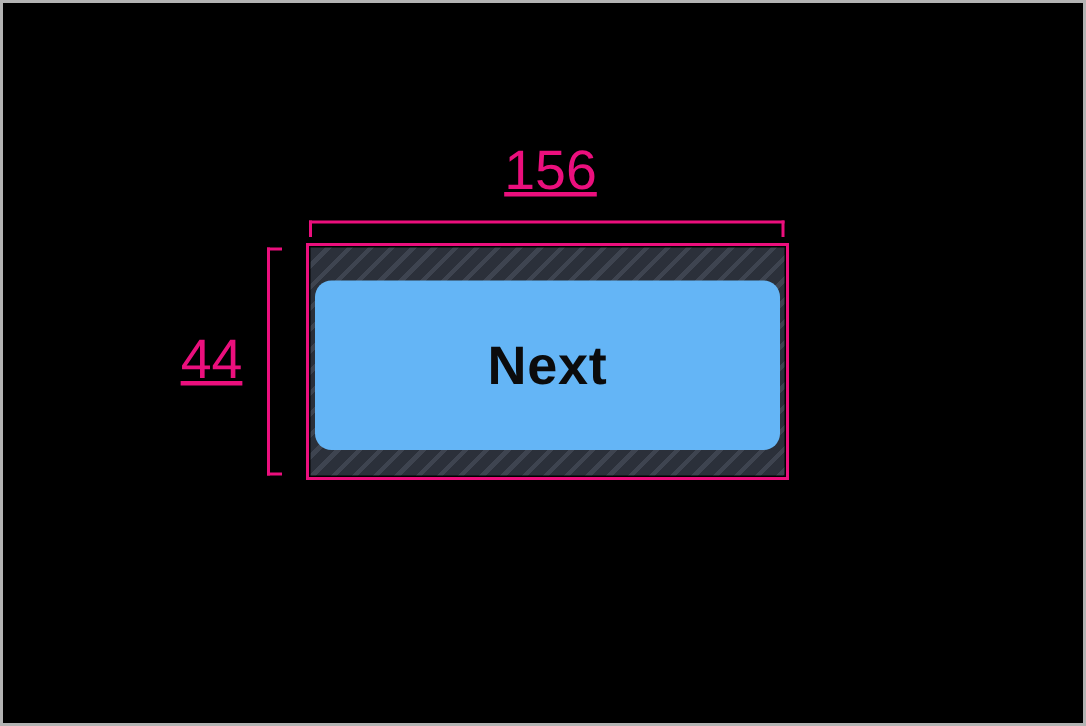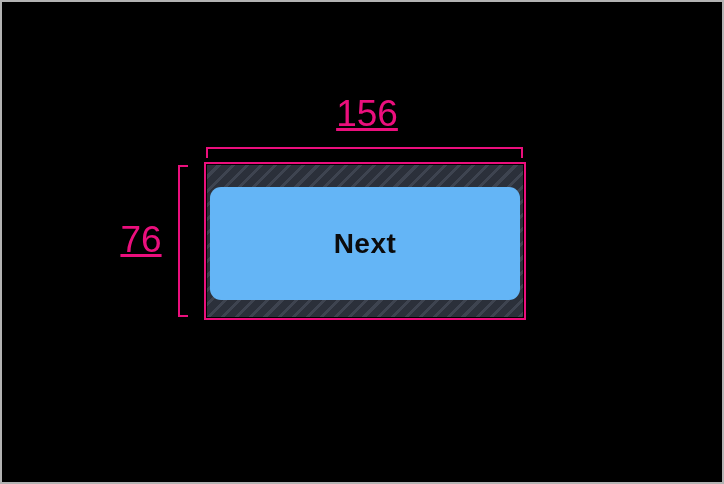--- a/index.html
+++ b/index.html
@@ -75,39 +75,39 @@
   
   .next-btn {
     position: absolute;
     left: 4px; right: 4px;
     top: 23px; bottom: 18px;
     border: none;
     border-radius: 11px;
     background: var(--button-fill);
     color: var(--button-text);
     font-family: "Liberation Sans", sans-serif;
-    font-size: 28px;
+    font-size: 36px;
     font-weight: 600;
     letter-spacing: 0.5px;
     display: flex;
     align-items: center;
     justify-content: center;
     cursor: pointer;
   }
 </style>
 </head>
 <body>
 
 <div class="screen">
 
   <div class="dim-label width-label">156</div>
 
   <div class="h-bracket"></div>
 
-  <div class="dim-label height-label">76</div>
+  <div class="dim-label height-label">44</div>
 
   <div class="v-bracket"></div>
 
   <div class="bounds">
     <div class="hatch"></div>
     <button class="next-btn">Next</button>
   </div>
 
 </div>
 

